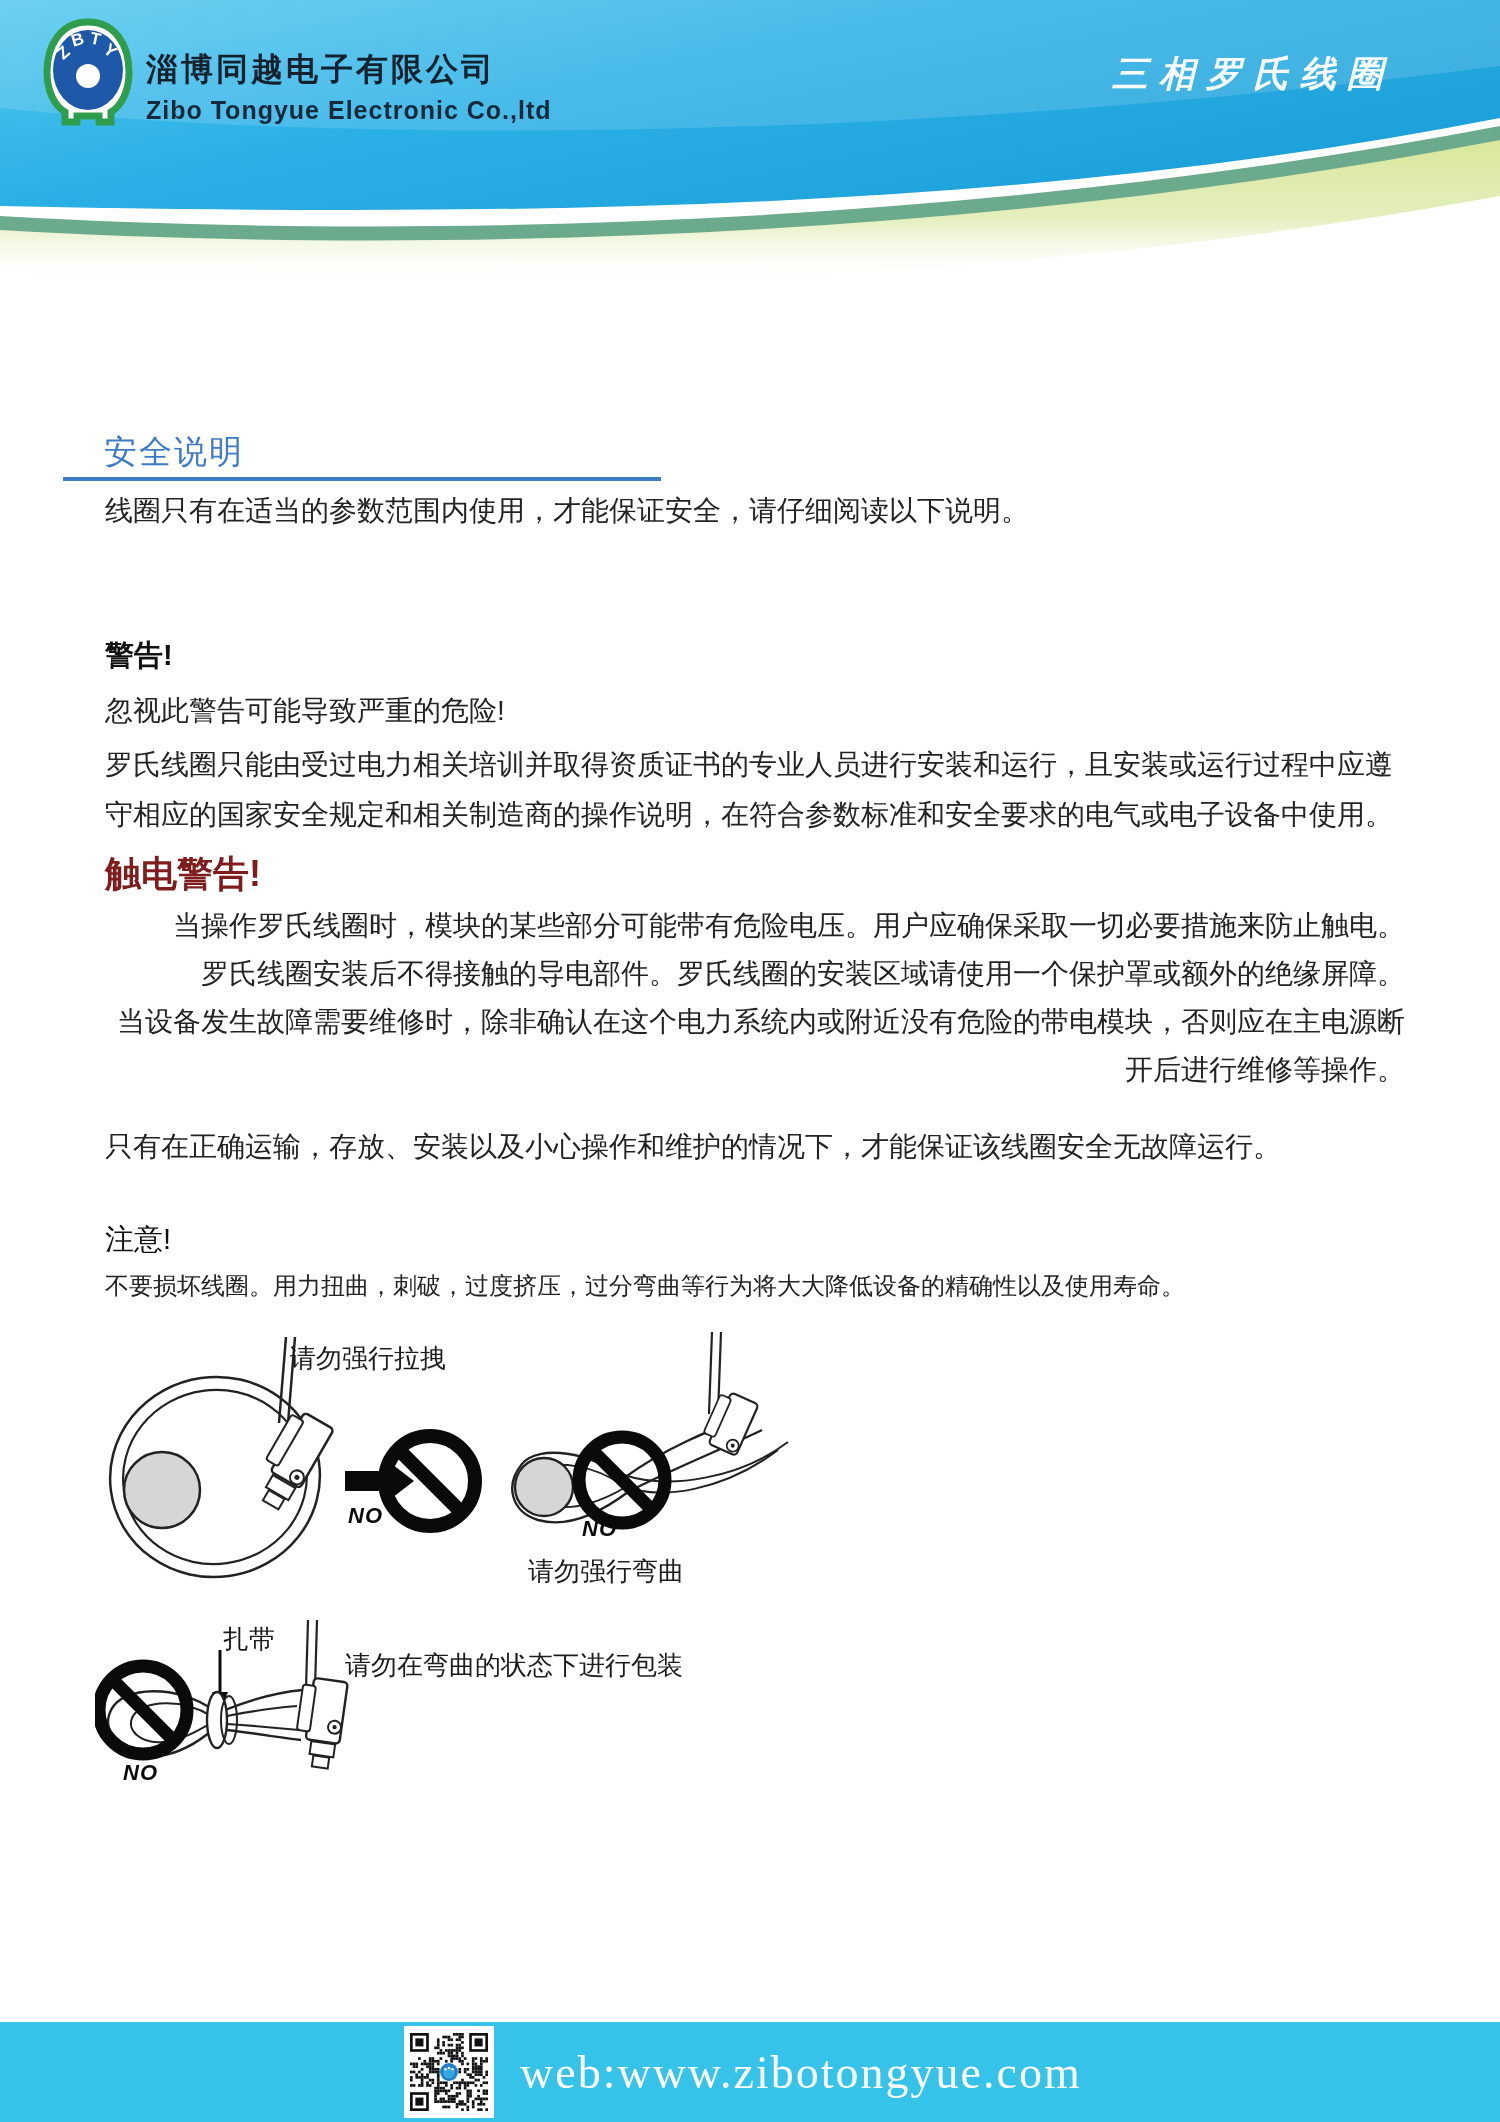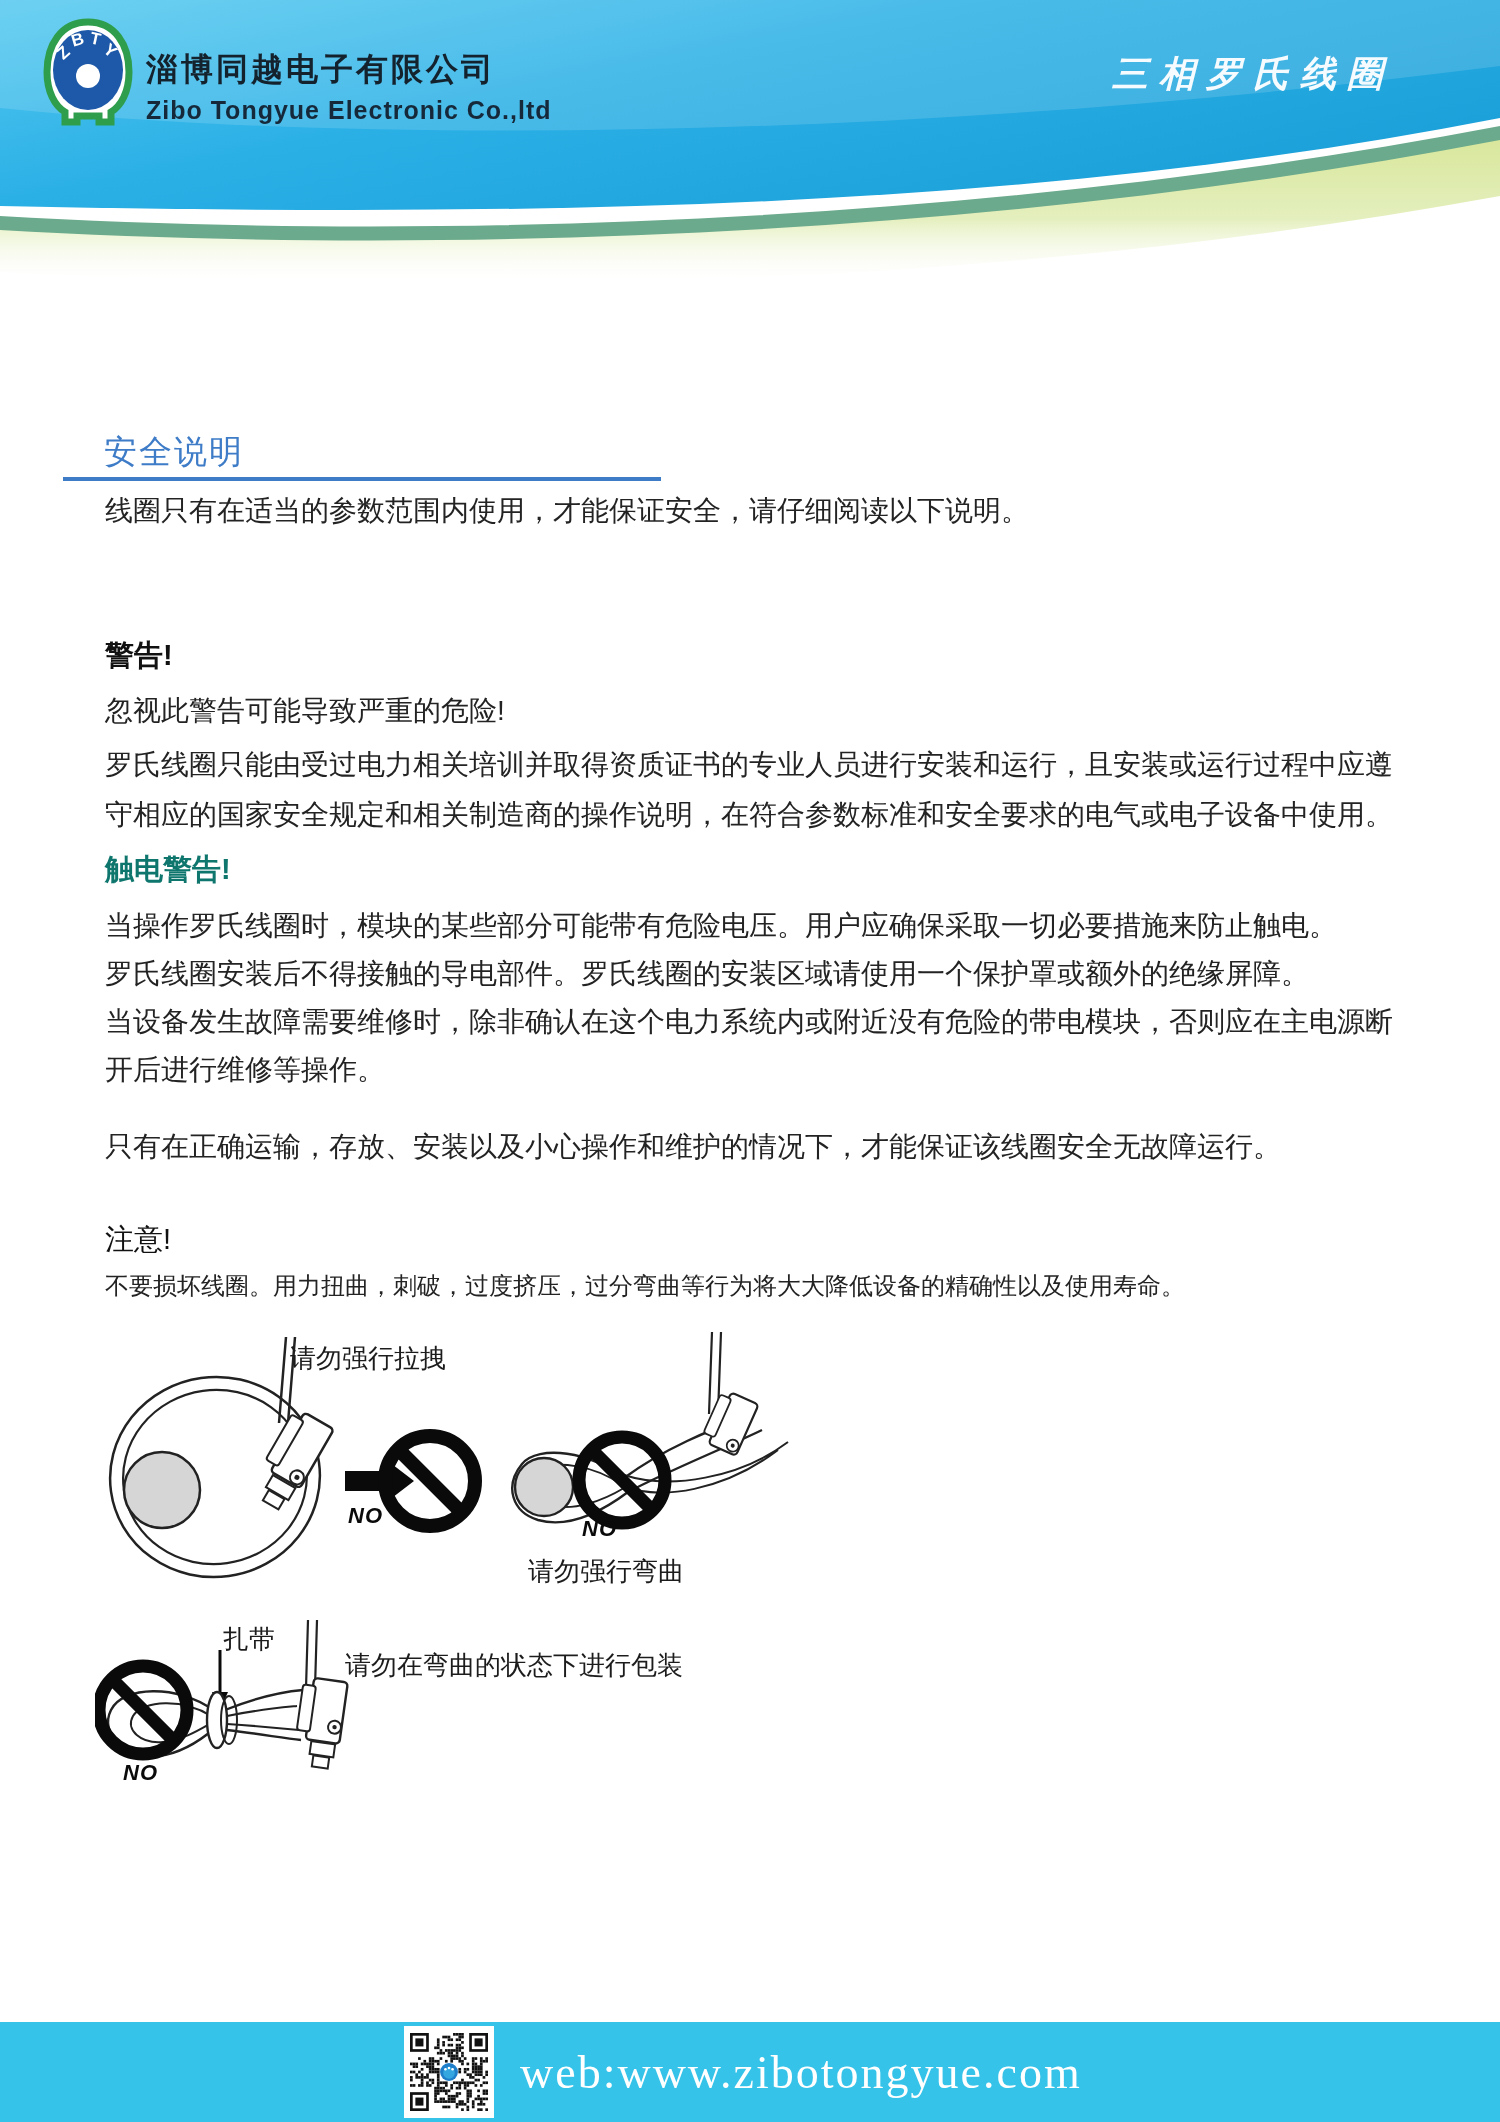--- a/index.html
+++ b/index.html
@@ -17,23 +17,23 @@
                 letter-spacing:11px;color:rgba(255,255,255,0.95);font-style:italic;}
 
   
   .abs{position:absolute;}
   .section-title{left:104px;top:430px;font-size:33px;color:#3e7cc7;letter-spacing:2px;}
   .title-rule{left:63px;top:477px;width:598px;height:4px;background:#3e7cc7;}
   .intro{left:105px;top:492px;font-size:28px;}
   .h-warn{left:105px;top:636px;font-size:29px;font-weight:bold;color:#111;}
   .warn-line1{left:105px;top:692px;font-size:28px;}
   .warn-para{left:105px;top:740px;width:1300px;font-size:28px;line-height:50px;}
-  .h-shock{left:105px;top:850px;font-size:29px;font-weight:bold;color:#0f766e;}
+  .h-shock{left:105px;top:850px;font-size:36px;font-weight:bold;color:#7f1d1d;}
   .shock-lines{left:105px;top:902px;width:1300px;font-size:28px;line-height:48px;}
-  .shock-lines p{margin:0;}
+  .shock-lines p{margin:0;text-align:right;}
   .shock-note{left:105px;top:1128px;font-size:28px;}
   .h-caution{left:105px;top:1220px;font-size:29px;font-weight:normal;color:#111;}
   .caution-text{left:105px;top:1270px;width:1320px;font-size:24px;}
 
   
   .diagram{position:absolute;}
   .dg-label{position:absolute;font-size:26px;color:#1c1c1c;white-space:nowrap;}
   .no-text{position:absolute;font-size:22px;font-weight:bold;font-style:italic;color:#0a0a0a;
            letter-spacing:1px;}
 

